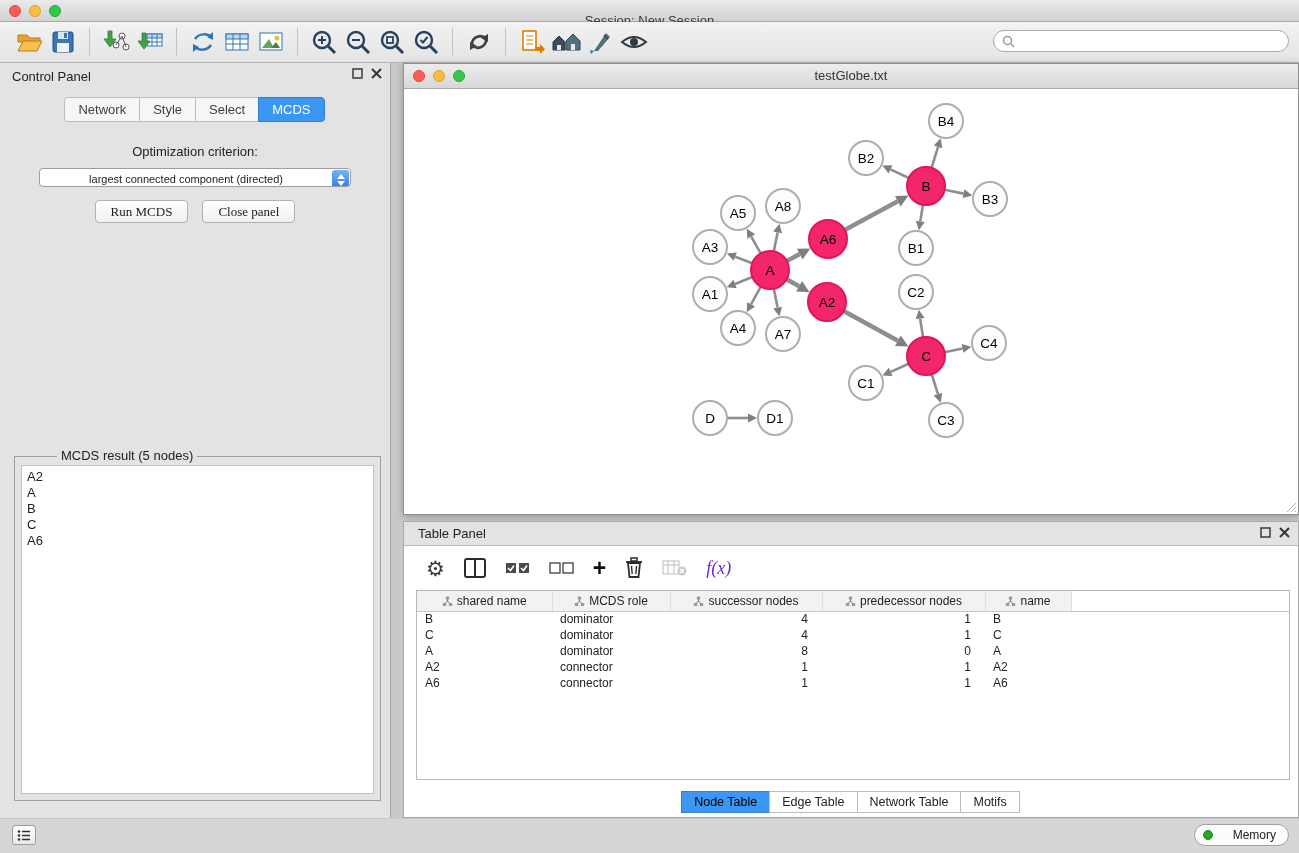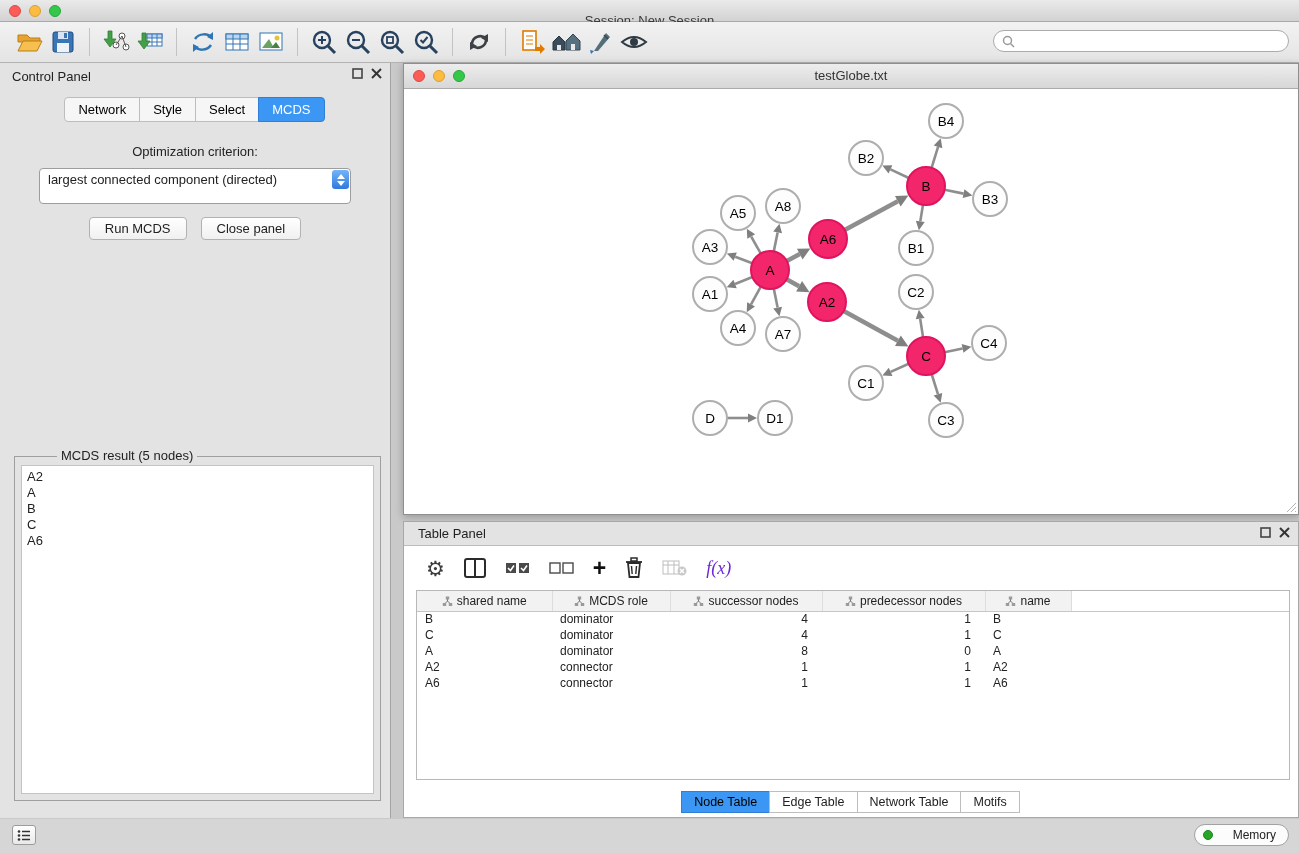--- a/index.html
+++ b/index.html
@@ -30,36 +30,36 @@
                display:flex; align-items:center; padding:0 8px; gap:5px; }
   .searchbox input { border:none; outline:none; flex:1; font-size:12px; background:transparent; }
 
   
   .control-panel { position:absolute; left:0; top:63px; width:391px; height:755px;
                    background:#e3e3e3; border-right:1px solid #a3a3a3; }
   .panel-header { position:relative; height:26px; padding:6px 10px 0 12px; font-size:13px; color:#222; }
   .panel-hicons { position:absolute; right:8px; top:5px; display:flex; gap:8px; align-items:center; }
   .ctabs { display:flex; justify-content:center; margin-top:8px; }
   .ctab { font-size:13px; padding:4px 13px; border:1px solid #bdbdbd; background:#f6f6f6;
-          margin-left:-1px; color:#000000; }
+          margin-left:-1px; color:#404040; }
   .ctab:first-child { border-radius:4px 0 0 4px; }
   .ctab:last-child  { border-radius:0 4px 4px 0; }
   .ctab.active { background:#3b97f3; border-color:#2f7fd6; color:#fff; }
   .opt-label { text-align:center; margin-top:22px; font-size:13px; }
-  .dropdown { position:relative; width:312px; height:36px; margin:9px auto 0 auto; background:#fff;
-              border:1px solid #9d9d9d; border-radius:4px; font-size:13px; line-height:21px;
-              padding:0 26px 0 8px; white-space:nowrap; overflow:hidden; }
+  .dropdown { position:relative; width:312px; height:19px; margin:9px auto 0 auto; background:#fff;
+              border:1px solid #9d9d9d; border-radius:4px; font-size:11px; line-height:21px;
+              padding:0 26px 0 8px; white-space:nowrap; overflow:hidden;text-align:center; }
   .stepper { position:absolute; right:1px; top:1px; width:17px; height:19px; border-radius:3px;
              background:linear-gradient(#74b4f8,#3079dd); display:flex; flex-direction:column;
              align-items:center; justify-content:center; gap:2px; }
   .arr-up { width:0; height:0; border-left:4px solid transparent; border-right:4px solid transparent;
             border-bottom:5px solid #fff; }
   .arr-dn { width:0; height:0; border-left:4px solid transparent; border-right:4px solid transparent;
             border-top:5px solid #fff; }
-  .btnrow { display:flex; justify-content:center; gap:14px; margin-top:13px; }
+  .btnrow { display:flex; justify-content:center; gap:14px; margin-top:13px;font-family:Liberation Serif, serif; }
   .btnrow button { font-family:inherit; font-size:13px; height:23px; padding:0 15px;
                    background:linear-gradient(#ffffff,#f0f0f0); border:1px solid #b2b2b2;
                    border-radius:4px; color:#222; }
   .groupbox { position:absolute; left:14px; right:9px; top:393px; height:345px;
               border:1px solid #9f9f9f; }
   .legend { position:absolute; top:-9px; left:5px; background:#e3e3e3; padding:0 4px; font-size:13px;margin-left:37px; }
   .resultlist { position:absolute; left:6px; right:6px; top:8px; bottom:6px; background:#fff;
                 border:1px solid #c4c4c4; padding:3px 5px; font-size:13px; line-height:16px;
                 overflow:hidden; }
 

